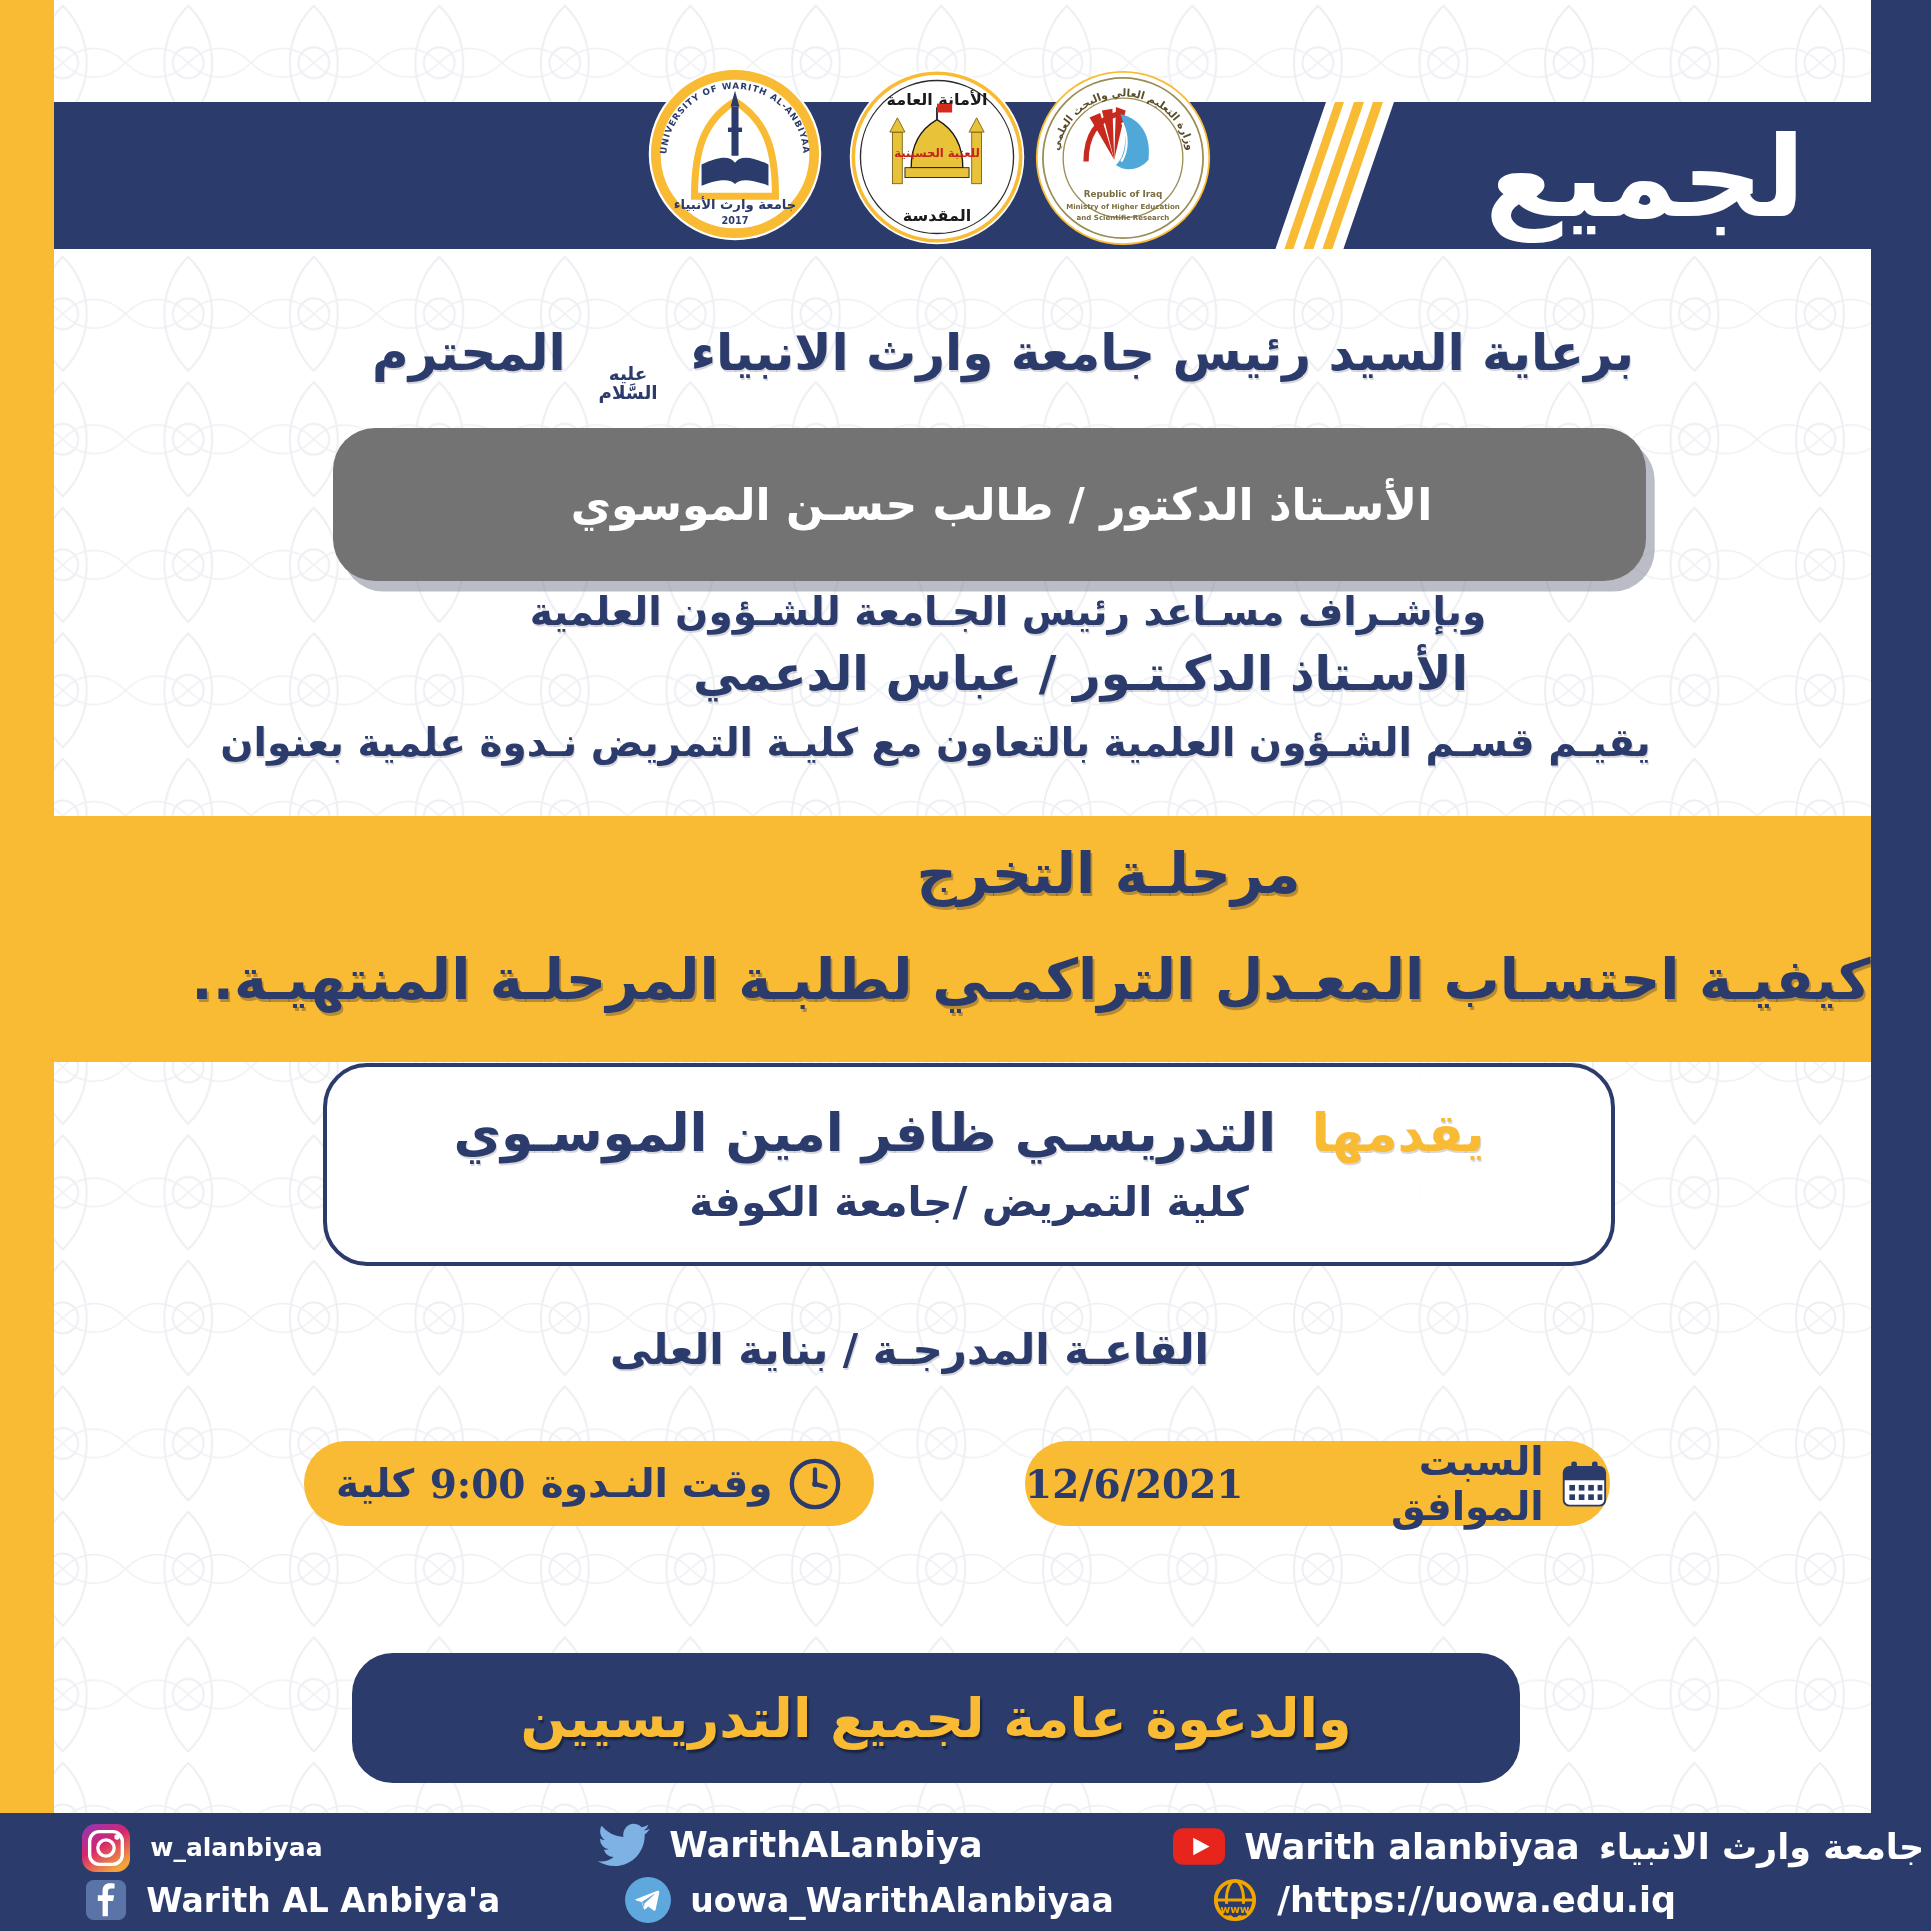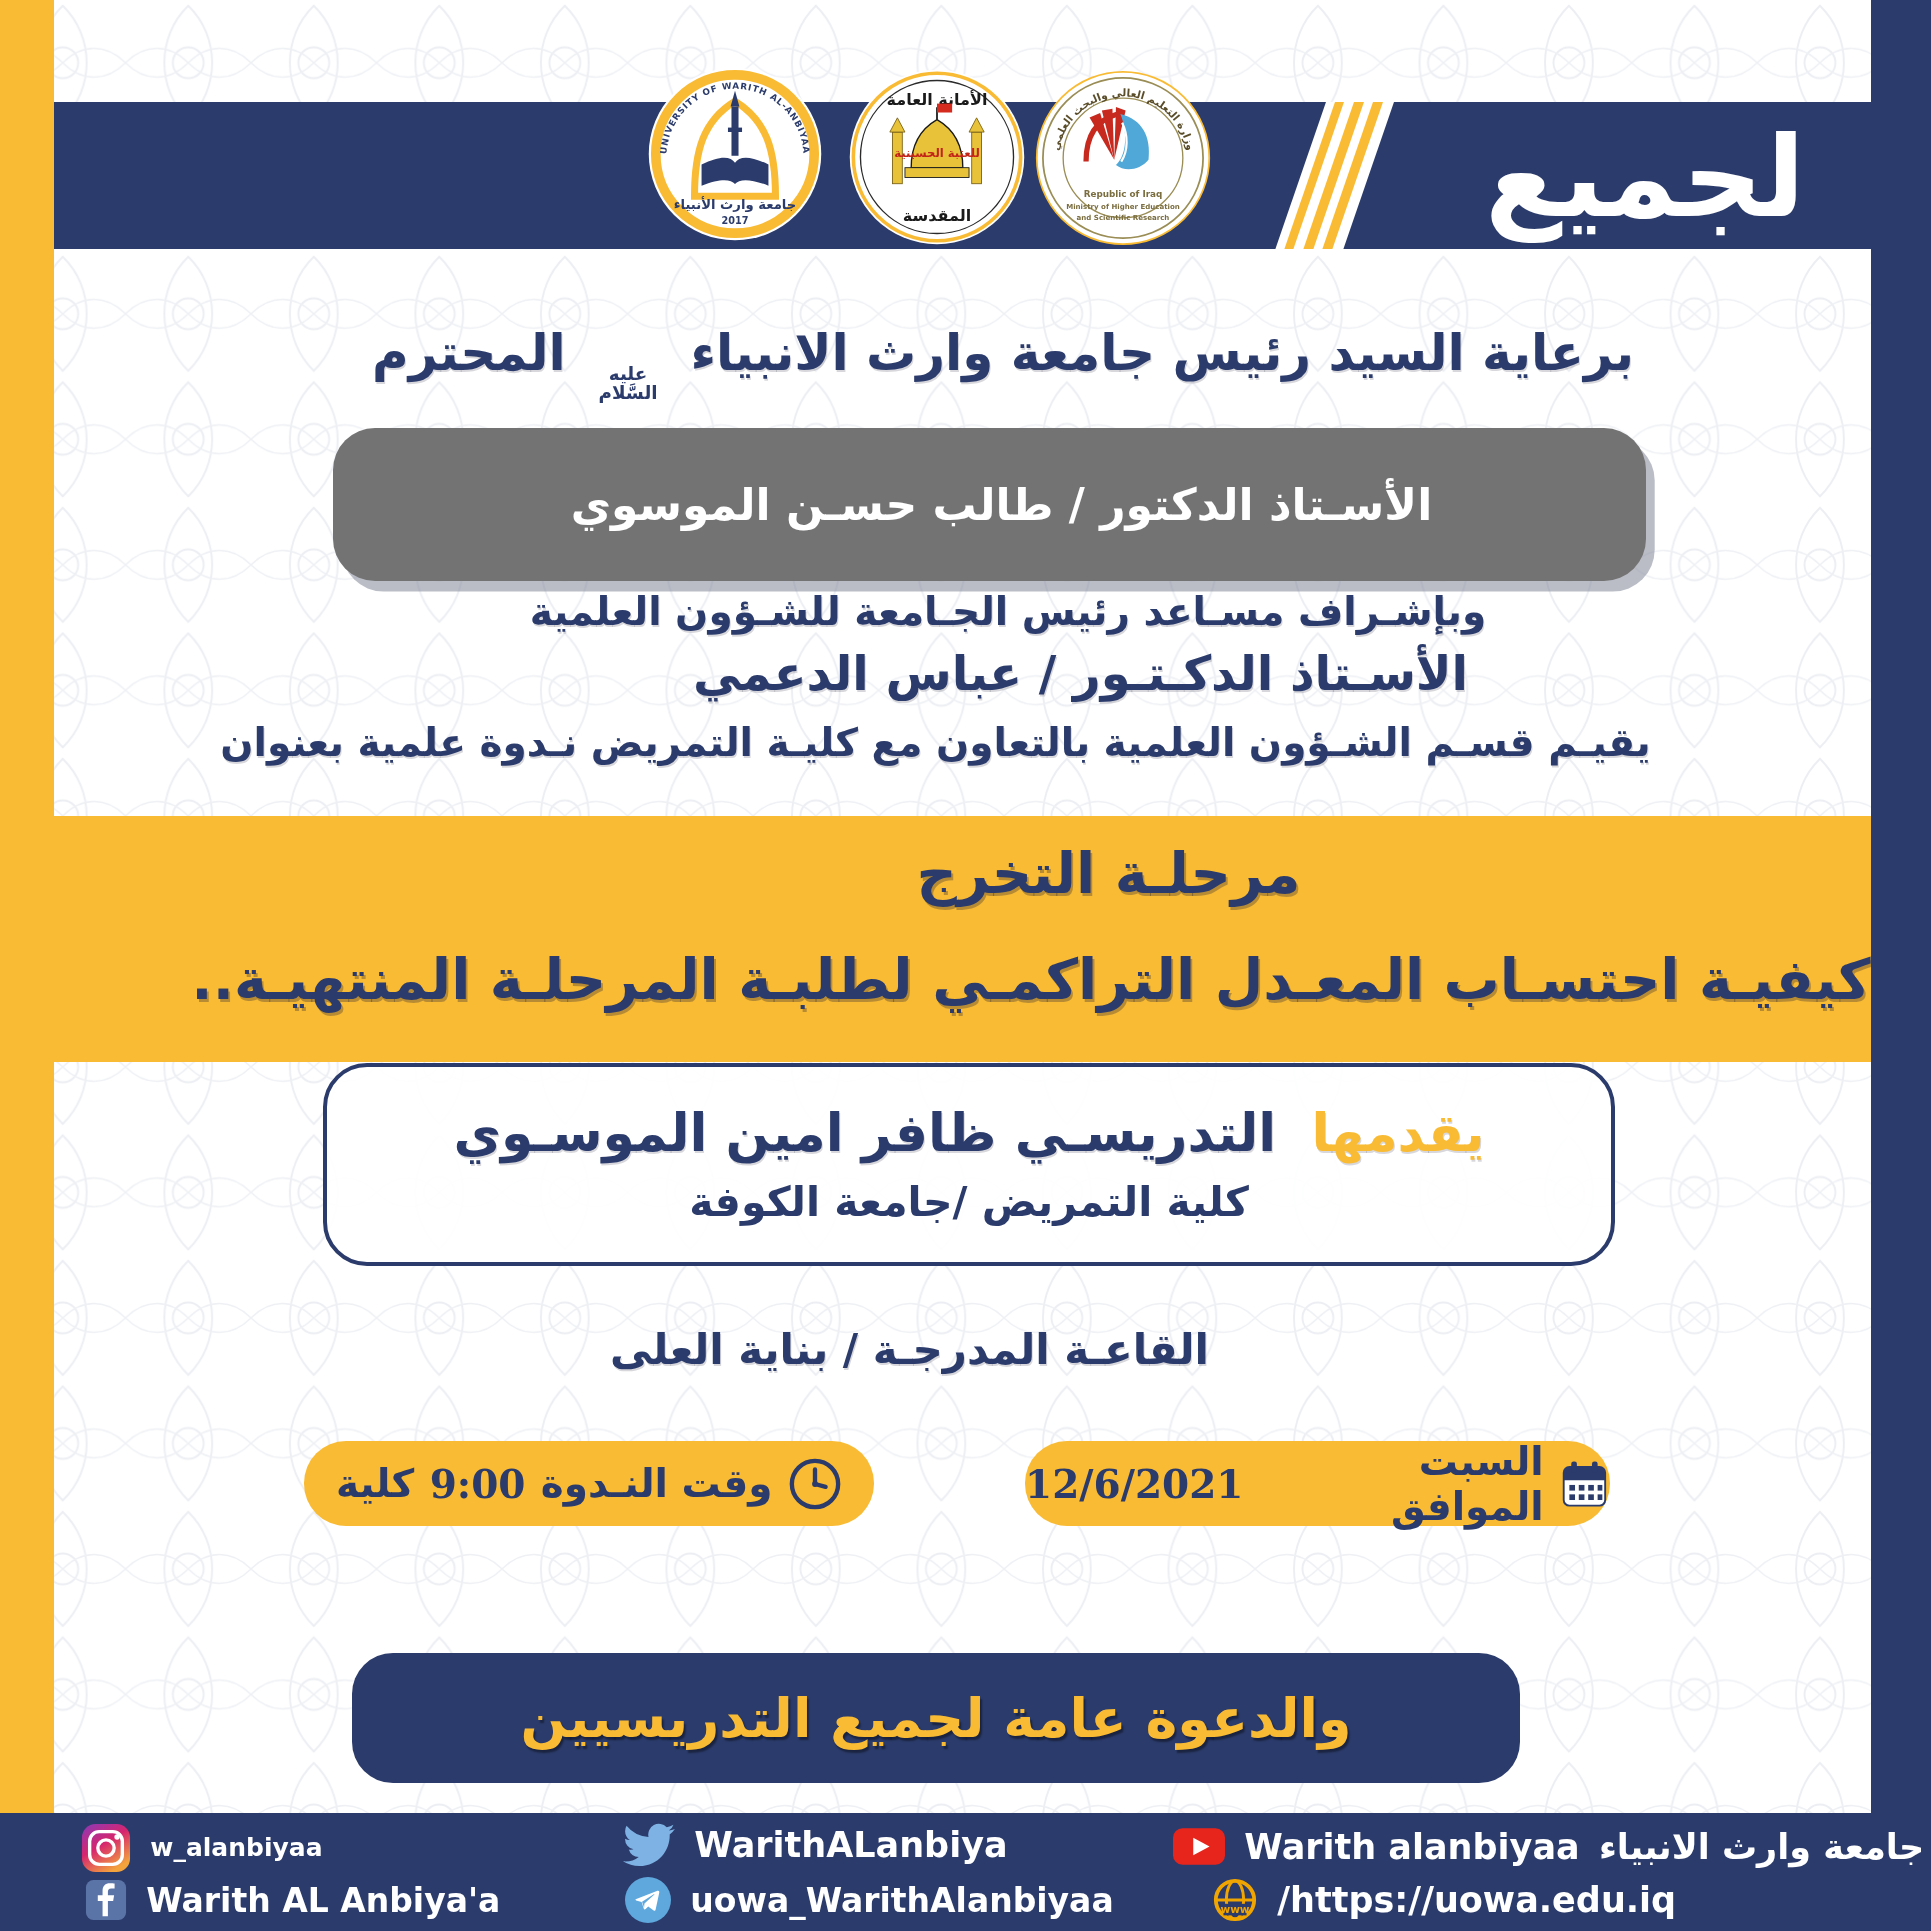--- a/index.html
+++ b/index.html
@@ -235,21 +235,21 @@
     </div>
 
     <div class="f-item" style="left:85px;top:66px;font-size:33px">
       <svg width="42" height="42" viewBox="0 0 44 44">
         <rect x="1" y="1" width="42" height="42" rx="8" fill="#5B74A8"></rect>
         <path d="M24 39 V23 h5.5 l1-6 H24 v-3.6 c0-1.8 .9-3.4 3.4-3.4 H31 V4.8 C30 4.6 28 4.4 26 4.4 c-4.6 0-7.6 2.8-7.6 7.8 V17 h-5 v6 h5 v16 Z" fill="#ffffff"></path>
       </svg>
       <span class="handle">Warith AL Anbiya'a</span>
     </div>
 
-    <div class="f-item" style="left:623px;top:9.7px;font-size:35px">
+    <div class="f-item" style="left:598px;top:9.7px;font-size:35px">
       <svg width="52" height="44" viewBox="0 0 24 20">
         <path d="M23.95 2.57a10 10 0 01-2.82.77A4.96 4.96 0 0023.29.62c-.95.56-2 .96-3.12 1.18A4.92 4.92 0 0011.78 6.3 13.94 13.94 0 011.64 1.16a4.82 4.82 0 00-.67 2.48c0 1.71.87 3.21 2.19 4.1a4.9 4.9 0 01-2.23-.62v.06a4.92 4.92 0 003.95 4.83 5 5 0 01-2.21.08 4.94 4.94 0 004.6 3.42A9.87 9.87 0 011.17 17.6c-.39 0-.78-.02-1.17-.07a13.99 13.99 0 007.56 2.21c9.05 0 14-7.5 14-13.99 0-.21 0-.42-.02-.63a9.94 9.94 0 002.41-2.55z" fill="#7EB2E4"></path>
       </svg>
       <span class="handle">WarithALanbiya</span>
     </div>
 
     <div class="f-item" style="left:625px;top:64px;font-size:33px">
       <svg width="46" height="46" viewBox="0 0 24 24">
         <circle cx="12" cy="12" r="12" fill="#5FA8DD"></circle>
         <path d="M17.3 7.1 L5.9 11.5 c-.6.23-.56.55-.08.7 l2.85.89 1.1 3.36 c.13.36.24.5.49.5 .25 0 .36-.11.5-.25 l1.36-1.32 2.84 2.1 c.52.29.9.14 1.03-.49 l1.87-8.8 c.19-.78-.3-1.14-.84-.94z M8.9 12.9 l6.1-3.85 c.3-.18.57-.08.35.12 l-5.2 4.7 -.2 2.2z" fill="#ffffff"></path>

